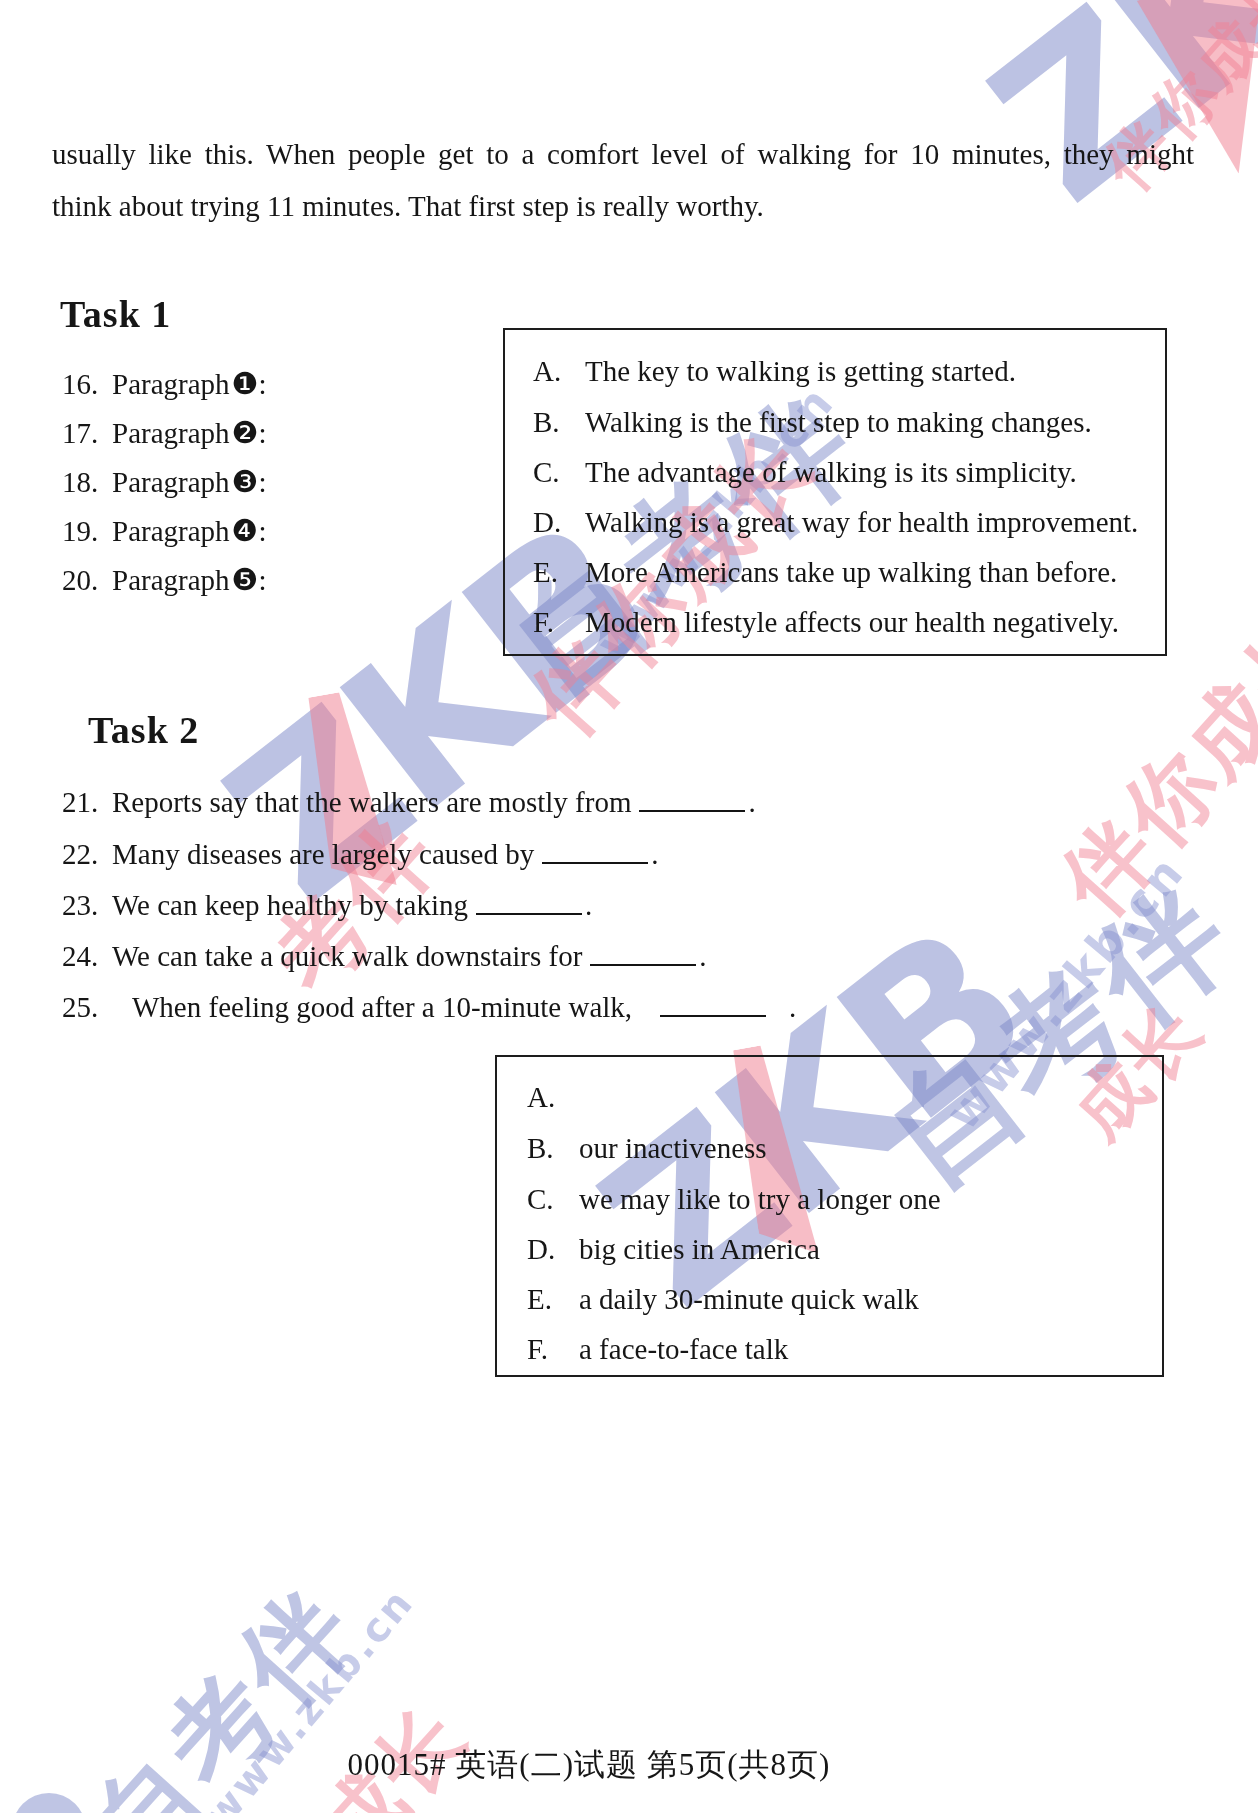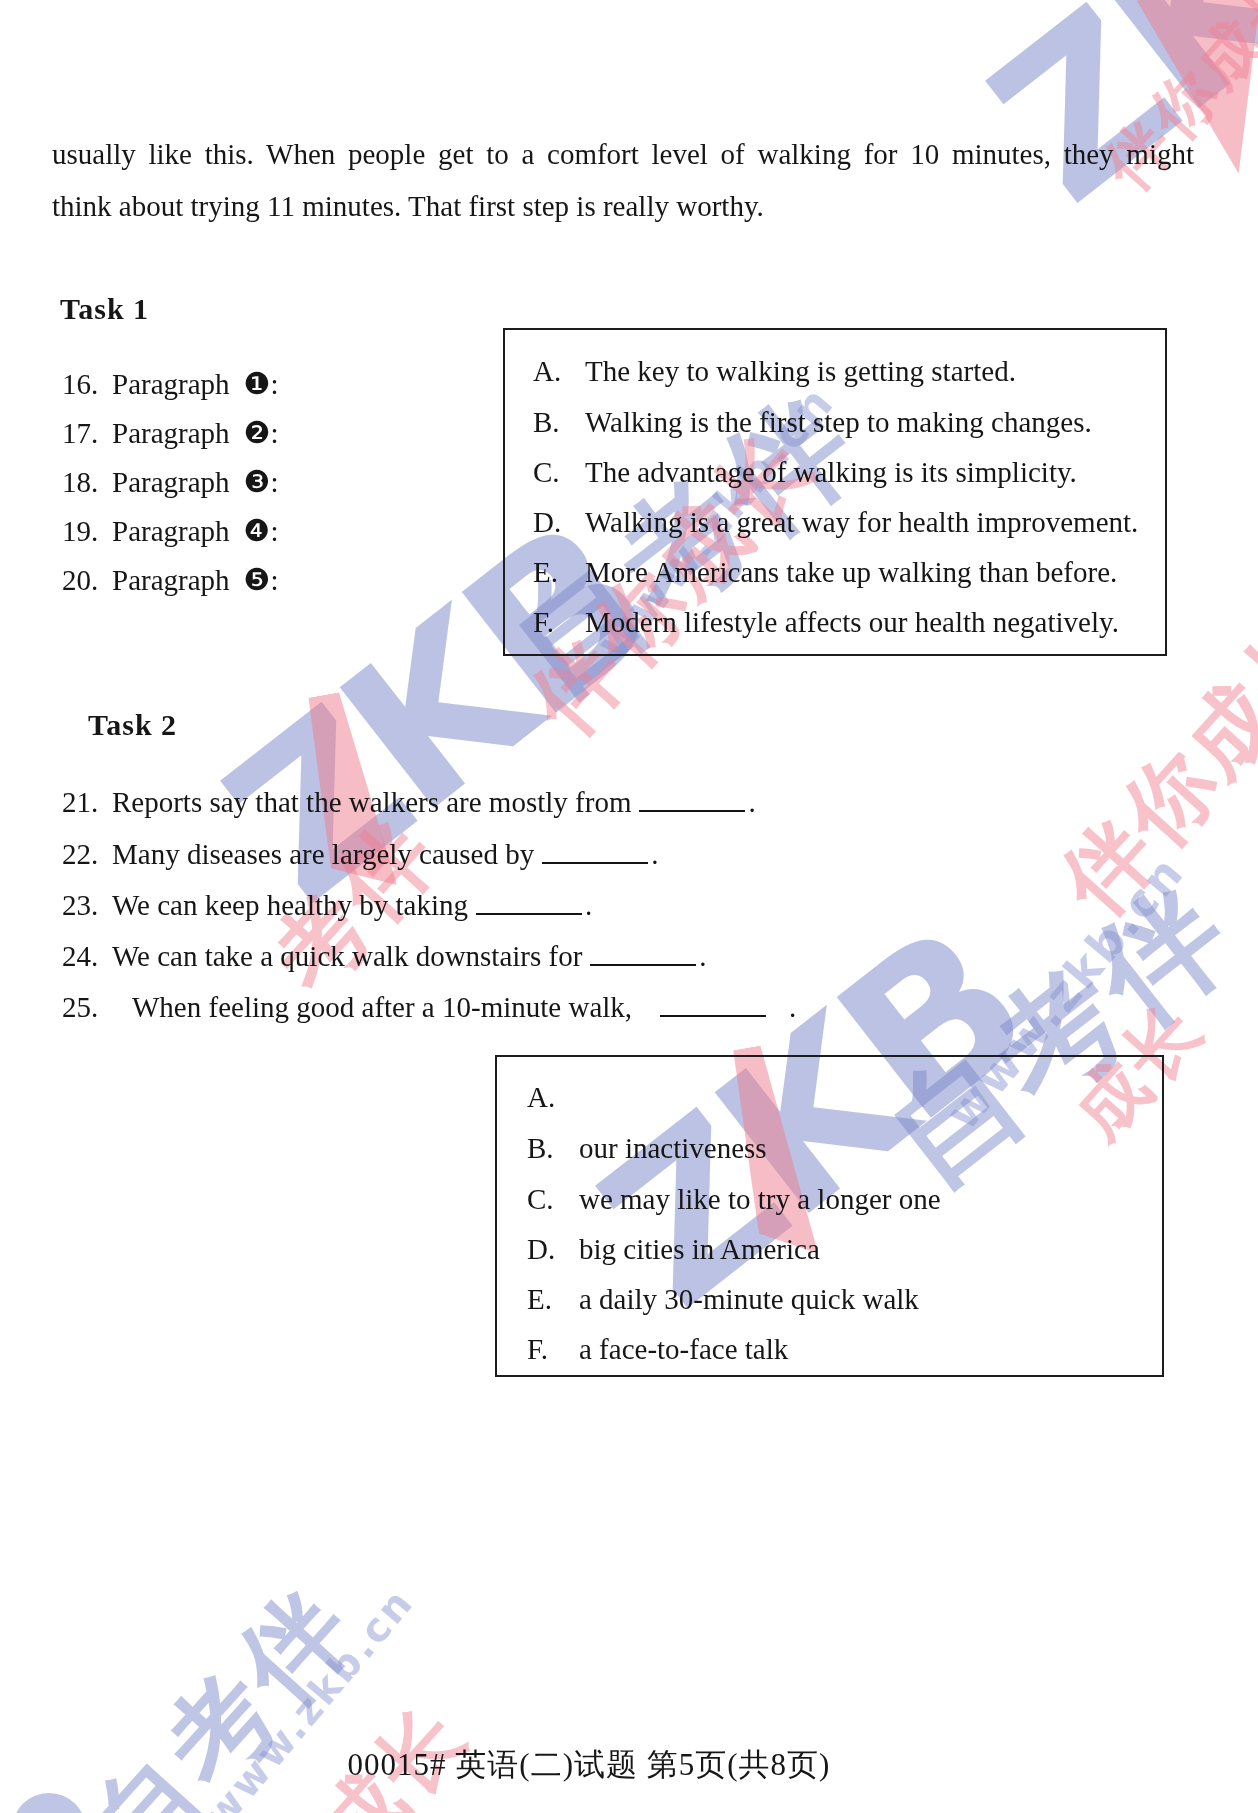--- a/index.html
+++ b/index.html
@@ -15,27 +15,27 @@
   .abs{position:absolute;}
   .body-line{
     left:52px;width:1142px;
     font-size:29px;line-height:36px;
     white-space:nowrap;
   }
   .just{white-space:normal;text-align:justify;text-align-last:justify;}
   .marker{font-family:"DejaVu Sans",sans-serif;font-size:30px;margin-right:34px;}
   .circ{font-family:"DejaVu Sans",sans-serif;font-size:30px;}
   .task-heading{
-    left:60px;font-size:30px;font-weight:bold;letter-spacing:1px;
+    left:60px;font-size:38px;font-weight:bold;letter-spacing:1px;
   }
   .list-row{
     left:62px;font-size:29px;white-space:nowrap;display:flex;align-items:baseline;
   }
   .list-row .num{display:inline-block;width:50px;}
-  .list-row .plabel{margin-right:14px;}
+  .list-row .plabel{margin-right:2px;}
   .opt-box{
     border:2.5px solid #1d1d1d;background:transparent;
   }
   .opt-row{
     position:absolute;display:flex;align-items:baseline;
     font-size:29px;white-space:nowrap;
   }
   .opt-row .letter{display:inline-block;width:52px;}
   .blank{
     display:inline-block;width:106px;height:16px;

